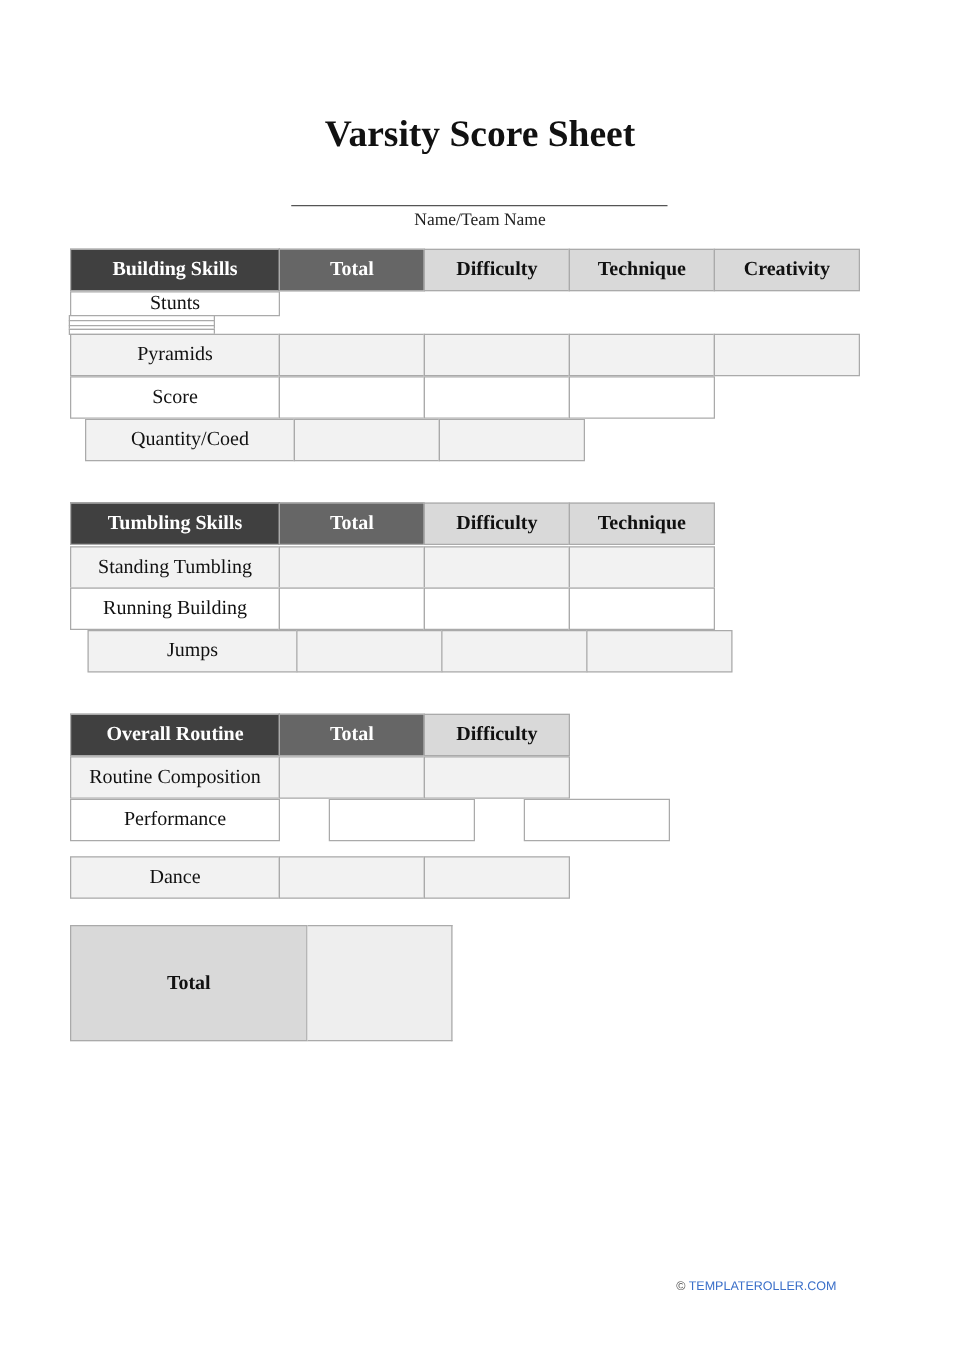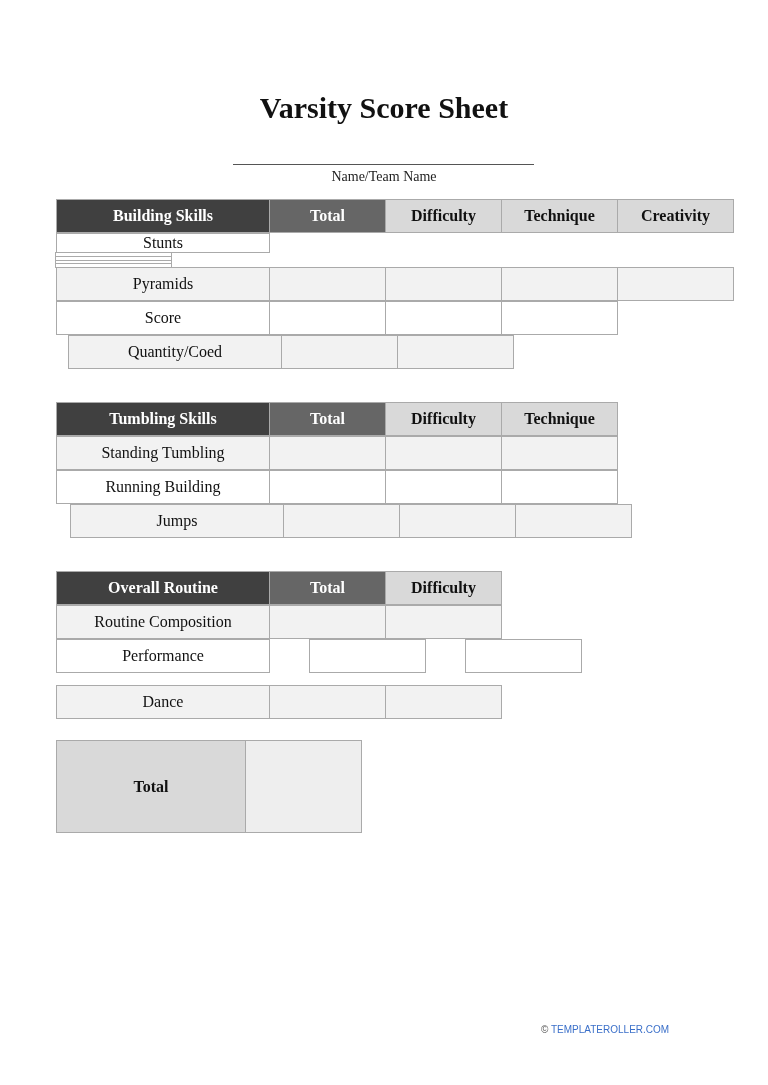--- a/index.html
+++ b/index.html
@@ -3,21 +3,21 @@
 <meta charset="utf-8">
 <style>
   html, body { margin: 0; padding: 0; }
   body { width: 768px; height: 1085px; background: #ffffff; position: relative; font-family: "Liberation Serif", serif; color: #111; overflow: hidden; }
   .title { position: absolute; left: 0; width: 768px; top: 91px; text-align: center; font-size: 30px; font-weight: bold; color: #111; }
   .name-line { position: absolute; left: 233px; top: 164px; width: 301px; border-top: 1px solid #555; }
   .name-label { position: absolute; left: 0; width: 768px; top: 169px; text-align: center; font-size: 14px; color: #222; }
   .grid { position: absolute; left: 56px; }
   .row { position: absolute; left: 0; height: 34px; display: flex; }
   .cell { box-sizing: border-box; height: 100%; border: 1px solid #aaa; margin-left: -1px; margin-top: -1px; display: flex; align-items: center; justify-content: center; font-size: 16px; }
-  .c0 { width: 214px; margin-left: 0; }
+  .c0 { width: 168px; margin-left: 0; }
   .cw { width: 117px; }
   .hd-dark { background: #404040; color: #fff; font-weight: bold; }
   .hd-mid { background: #666666; color: #fff; font-weight: bold; }
   .hd-light { background: #d9d9d9; color: #111; font-weight: bold; }
   .bg-w { background: #ffffff; }
   .bg-g { background: #f2f2f2; }
   .total-box { position: absolute; left: 56px; top: 740px; display: flex; height: 93px; }
   .total-label { width: 190px; box-sizing: border-box; border: 1px solid #aaa; background: #d9d9d9; font-weight: bold; font-size: 16px; display: flex; align-items: center; justify-content: center; }
   .total-value { width: 116px; box-sizing: border-box; border: 1px solid #aaa; border-left: none; background: #eeeeee; }
   .footer { position: absolute; left: 541px; top: 1024px; font-family: Liberation Sans, sans-serif; font-size: 10px; color: #3a6fc9; }
@@ -65,21 +65,21 @@
   </div>
 </div>
 
 <div class="grid" style="top:403px;">
   <div class="row" style="top:0;">
     <div class="cell c0 hd-dark">Tumbling Skills</div>
     <div class="cell cw hd-mid">Total</div>
     <div class="cell cw hd-light">Difficulty</div>
     <div class="cell cw hd-light">Technique</div>
   </div>
-  <div class="row" style="top:34px;">
+  <div class="row" style="top:34px;align-items:center;">
     <div class="cell c0 bg-g">Standing Tumbling</div>
     <div class="cell cw bg-g"></div>
     <div class="cell cw bg-g"></div>
     <div class="cell cw bg-g"></div>
   </div>
   <div class="row" style="top:68px;">
     <div class="cell c0 bg-w">Running Building</div>
     <div class="cell cw bg-w"></div>
     <div class="cell cw bg-w"></div>
     <div class="cell cw bg-w"></div>

